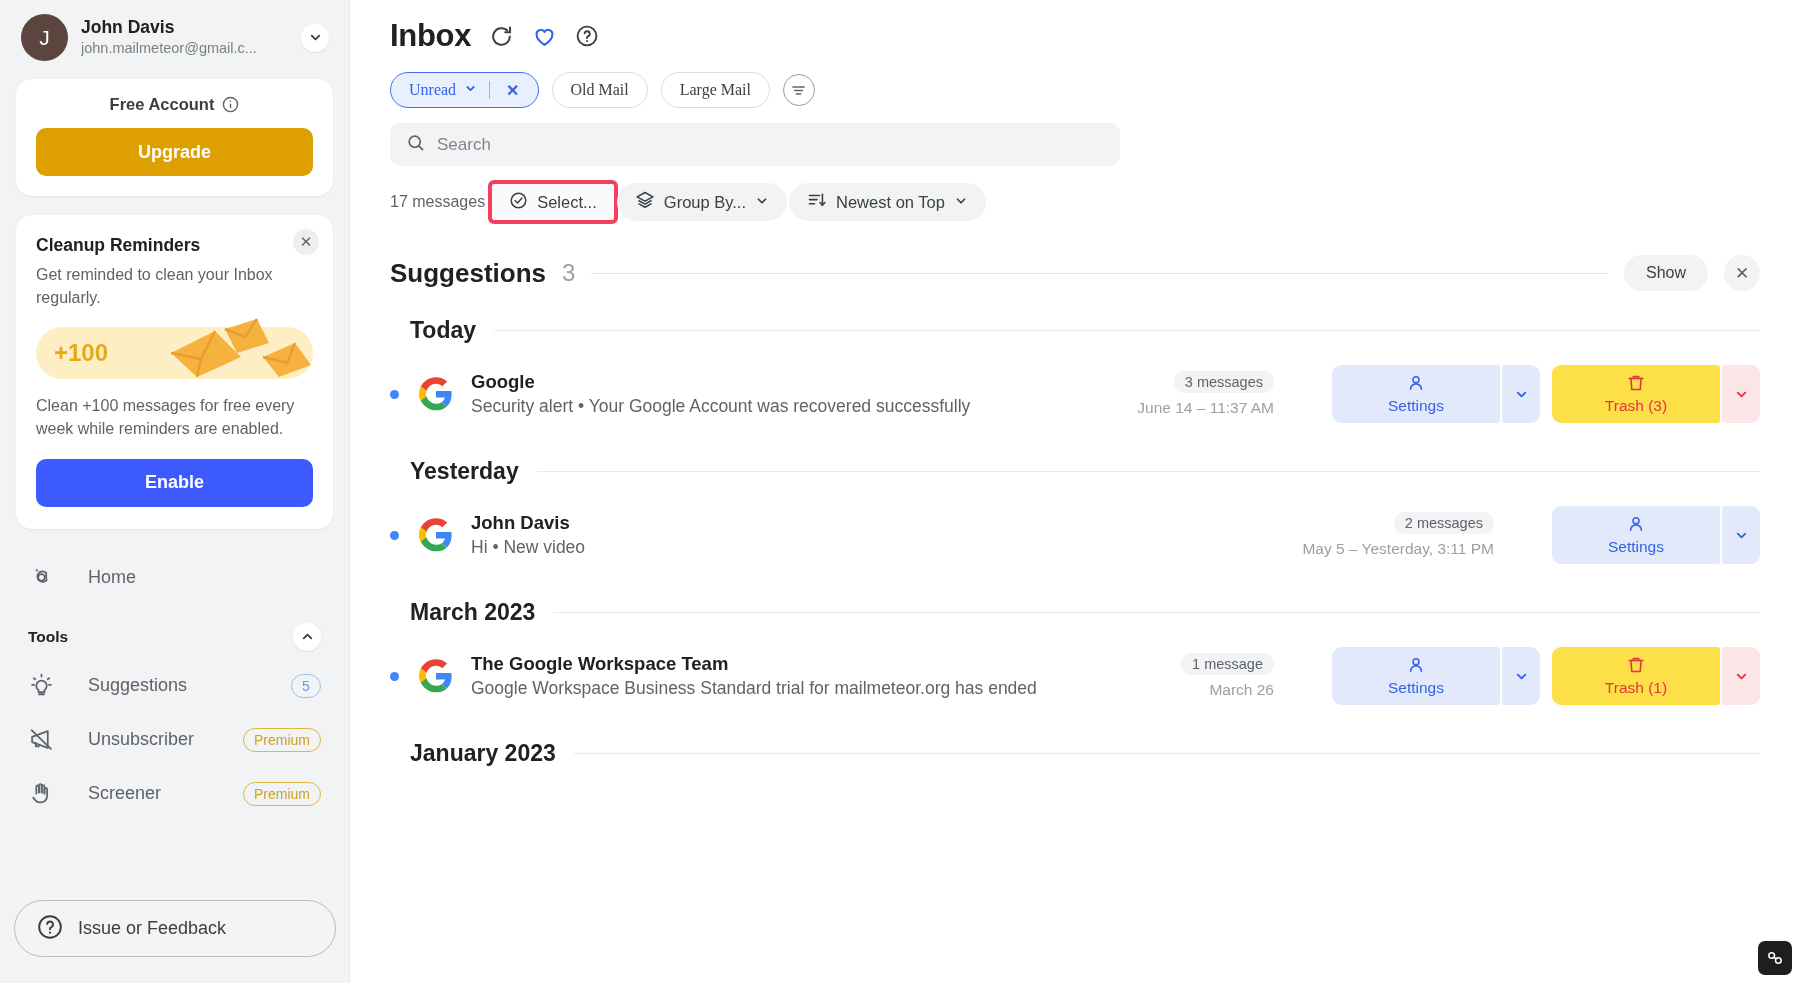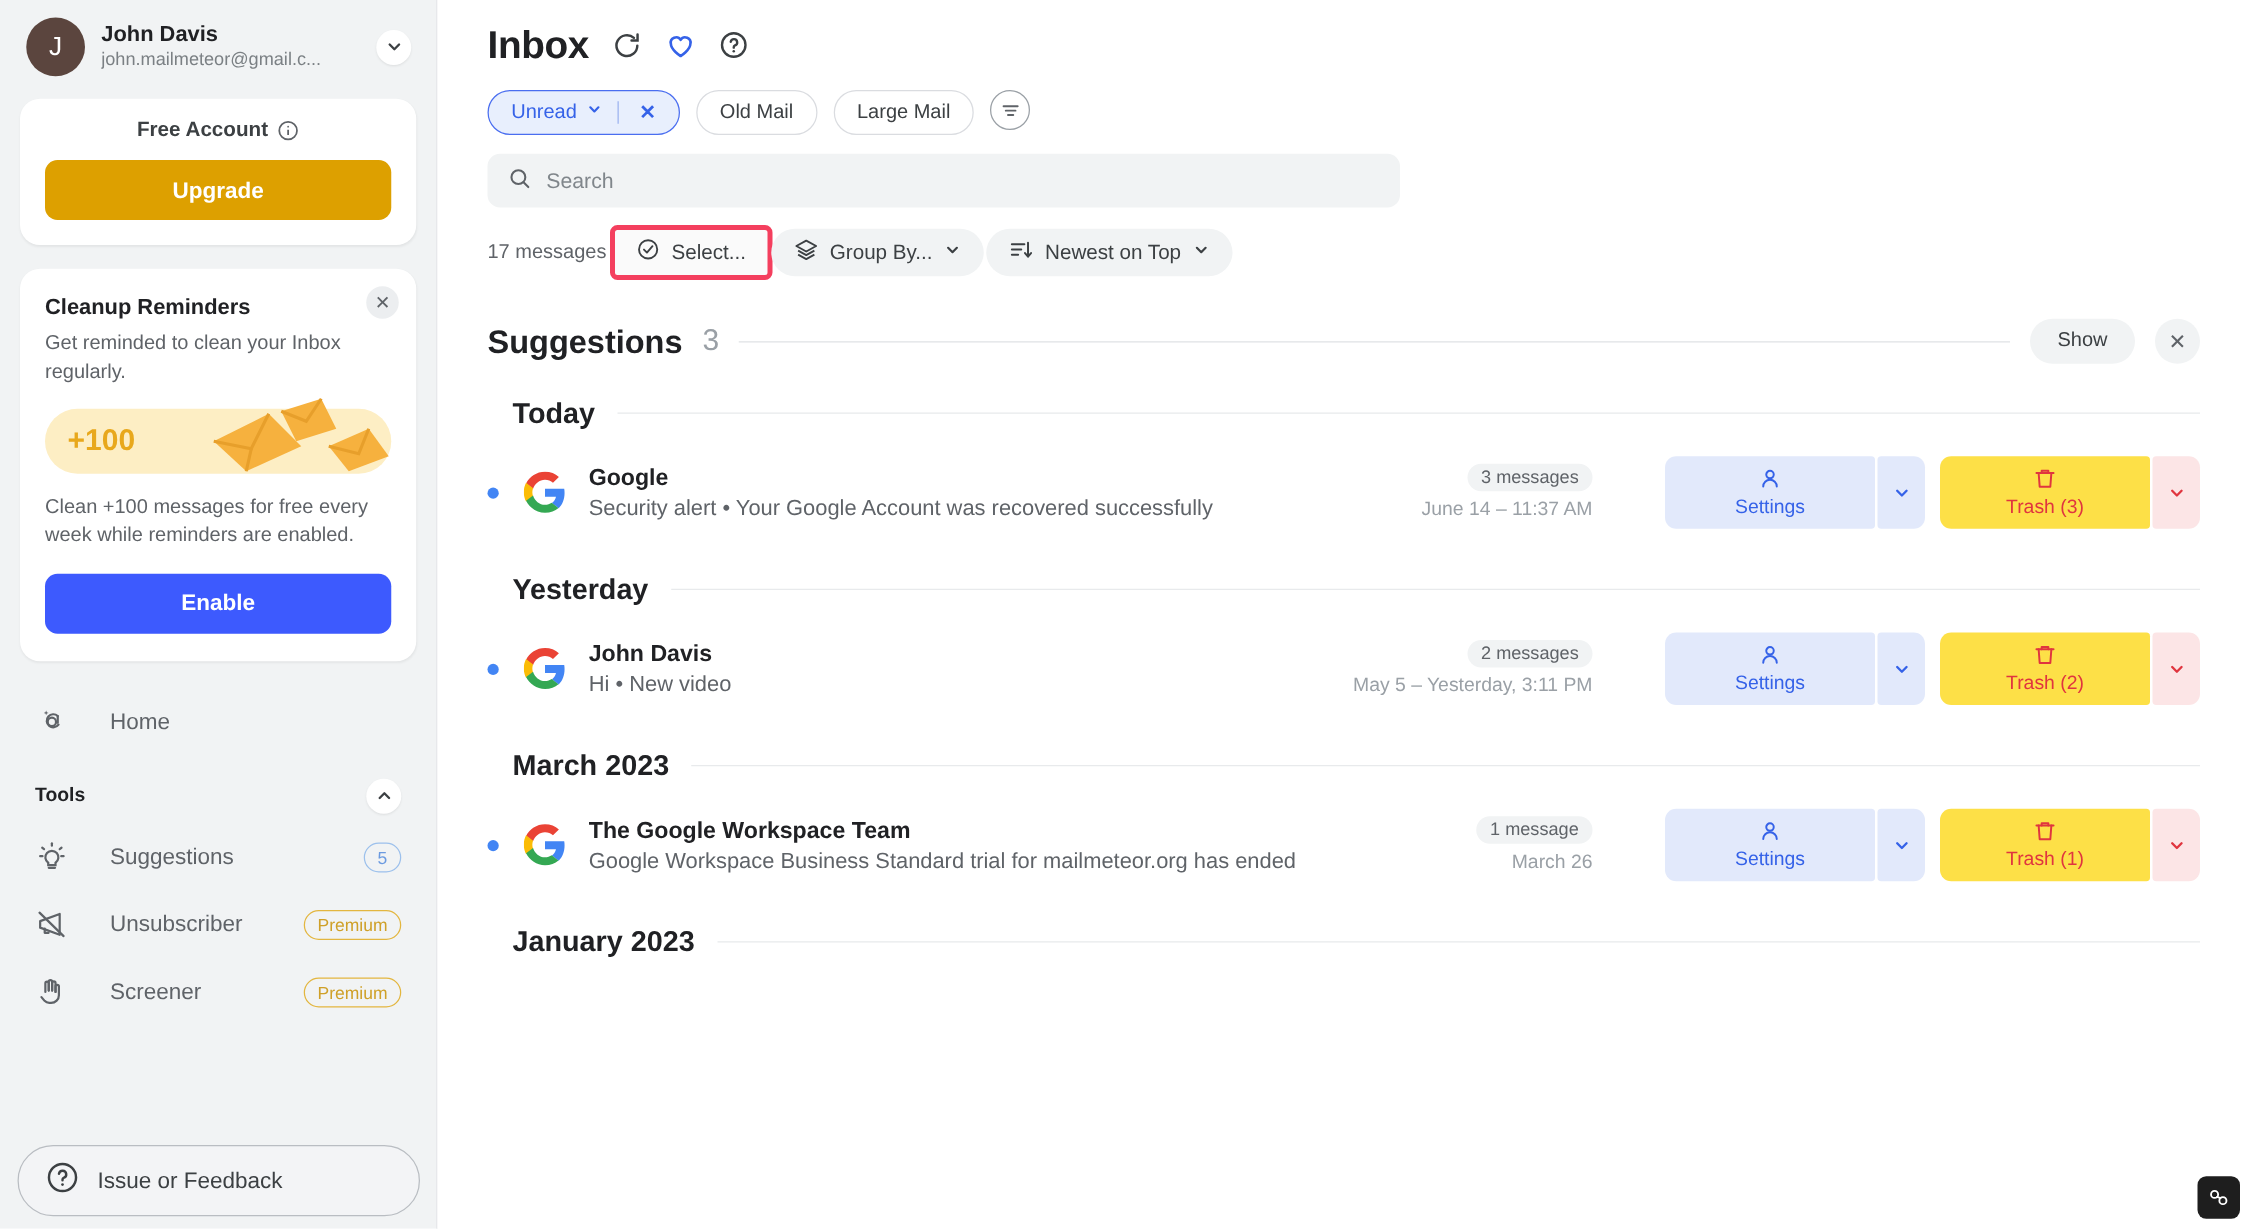--- a/index.html
+++ b/index.html
@@ -96,33 +96,33 @@
     display: flex; align-items: center; justify-content: space-between;
     padding: 12px 12px 8px; margin-top: 6px;
   }
   .tools-title { font-size: 15.5px; font-weight: 700; color: #202124; }
   .collapse-btn {
     width: 28px; height: 28px; border-radius: 50%; background: #fff;
     display: flex; align-items: center; justify-content: center;
     box-shadow: 0 1px 2px rgba(0,0,0,.08);
   }
   .feedback-pill {
-    position: absolute; left: 14px; bottom: 10px; width: 322px; height: 57px;
+    position: absolute; left: 14px; bottom: 26px; width: 322px; height: 57px;
     background: #f3f4f6; border: 1px solid #b9bdc2; border-radius: 30px;
     display: flex; align-items: center; gap: 15px; padding: 0 22px; cursor: pointer;
   }
   .feedback-label { font-size: 18px; color: #3c4043; }
 
   
   .main { flex: 1; height: 983px; position: relative; background: #fff; overflow: hidden; padding: 0 40px 0 40px; }
   .title-row { display: flex; align-items: center; gap: 18px; padding-top: 18px; }
   .page-title { font-size: 31px; font-weight: 700; color: #202124; letter-spacing: -0.3px; }
   .title-ico { cursor: pointer; display: flex; align-items: center; }
 
-  .filters-row { display: flex; gap: 13px; margin-top: 18px; }
+  .filters-row { display: flex; align-items: center; gap: 13px; margin-top: 18px; font-family: Liberation Serif, serif; }
   .chip {
     height: 36px; border-radius: 18px; border: 1px solid #dadce0;
     background: #fff; display: flex; align-items: center; padding: 0 18px;
     font-size: 16px; color: #3c4043; cursor: pointer; white-space: nowrap;
   }
   .chip.active {
     background: #e8effd; border-color: #4a6ef0; color: #3562e8; gap: 8px; padding: 0 14px 0 18px;
   }
   .chip .divider { width: 1px; height: 18px; background: #9bb3ef; margin: 0 4px; }
   .chip .x { font-size: 16px; font-weight: 700; padding: 0 4px; }
@@ -541,37 +541,20 @@
                 </svg>
             </span>
             <span class="act-label">Settings</span>
           </button>
           <button class="act-caret act-settings-c">
             <svg width="15" height="15" viewBox="0 0 24 24" fill="none" stroke="#3562e8" stroke-width="3" stroke-linecap="round" stroke-linejoin="round">
                 <polyline points="6 9 12 15 18 9"></polyline>
               </svg>
           </button>
         </div>
-        <div class="act-group">
-          <button class="act-main act-trash">
-            <span>
-              <svg width="20" height="20" viewBox="0 0 24 24" fill="none" stroke="#e0353f" stroke-width="1.9" stroke-linecap="round" stroke-linejoin="round">
-                  <polyline points="3.8 6.5 20.2 6.5"></polyline>
-                  <path d="M8.8 6.5V4.3h6.4v2.2"></path>
-                  <path d="M5.9 6.5l1 13.2h10.2l1-13.2"></path>
-                </svg>
-            </span>
-            <span class="act-label">Trash (2)</span>
-          </button>
-          <button class="act-caret act-trash-c">
-            <svg width="15" height="15" viewBox="0 0 24 24" fill="none" stroke="#e0353f" stroke-width="3" stroke-linecap="round" stroke-linejoin="round">
-                <polyline points="6 9 12 15 18 9"></polyline>
-              </svg>
-          </button>
-        </div>
       </div>
     </div>
 
     <div class="date-head">
       <span class="date-title">March 2023</span>
       <span class="date-rule"></span>
     </div>
     <div class="mail-row">
       <span class="dot"></span>
       <svg class="g-logo" viewBox="0 0 48 48">

